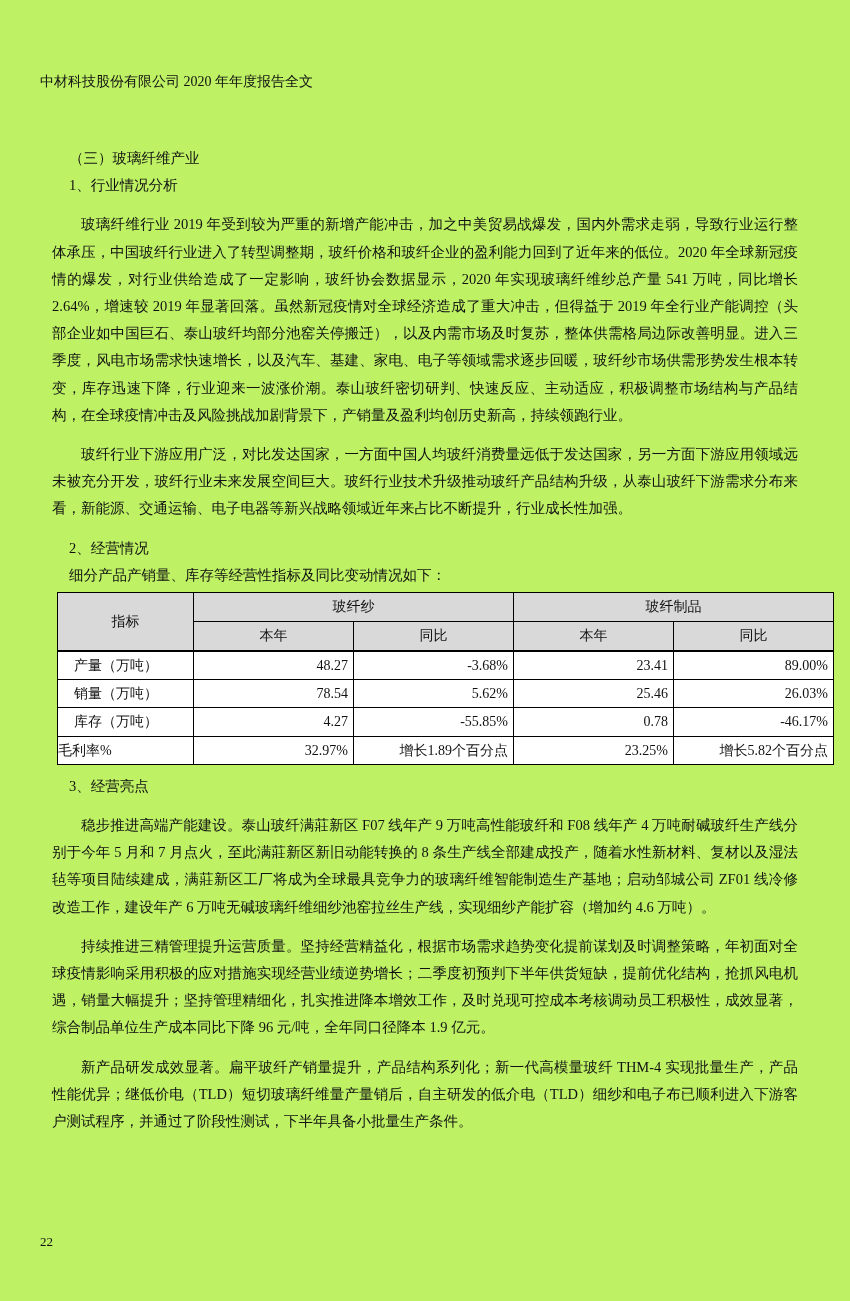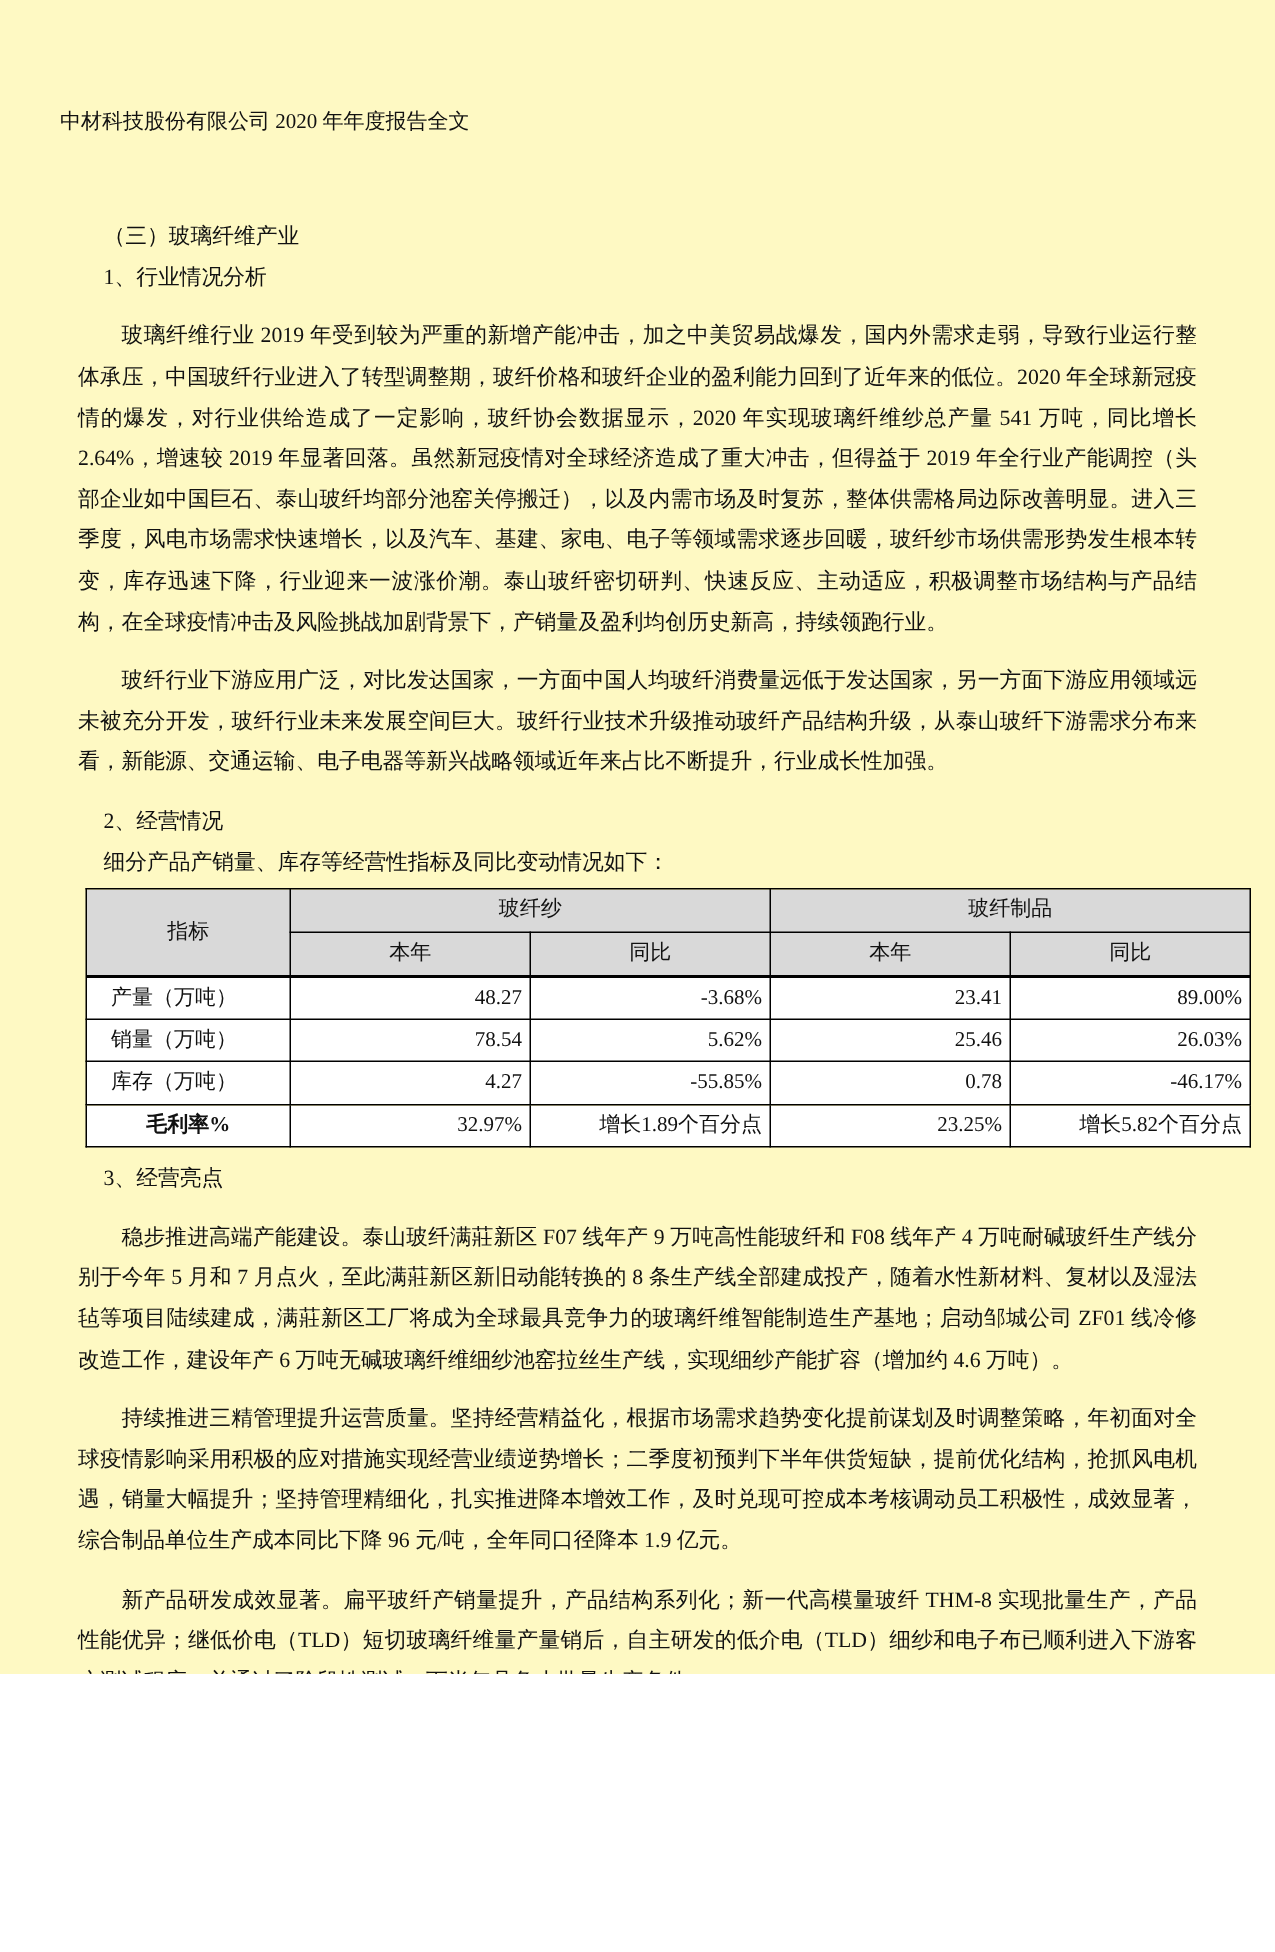--- a/index.html
+++ b/index.html
@@ -1,21 +1,21 @@
 <!DOCTYPE html>
 <html><head>
 <meta charset="utf-8">
 <style>
   html, body { margin: 0; padding: 0; background: #ffffff; }
   .page {
     position: relative;
     width: 850px;
-    height: 1116px;
+    height: 1301px;
     margin: 0 auto;
-    background: #fef9c3;
+    background: #bef264;
     overflow: hidden;
     font-family: "Liberation Serif", "DejaVu Serif", serif;
     color: #111111;
   }
   .doc-header {
     padding: 68px 40px 0 40px;
     font-size: 14px;
     line-height: 27px;
     text-align: left;
   }
@@ -48,21 +48,21 @@
     background: #d9d9d9;
     text-align: center;
     height: 28px;
   }
   table.ops thead tr:last-child th,
   table.ops thead th[rowspan] { border-bottom: 2px solid #000; }
   table.ops tbody td { height: 27px; background: #ffffff; }
   table.ops td.label { text-align: left; padding-left: 16px; }
   table.ops td.num   { text-align: right; padding-right: 5px; }
   table.ops tbody tr:last-child td { border-bottom: 1.5px solid #000; }
-  table.ops tbody tr:last-child td.label { text-align: center; padding-left: 0; font-weight: bold; }
+  table.ops tbody tr:last-child td.label { text-align: left; padding-left: 0; }
 
   .after-table { margin-top: 8px; }
 
   .page-number {
     position: absolute;
     left: 40px;
     top: 1232px;
     font-size: 13px;
     line-height: 20px;
     text-align: center;
@@ -135,19 +135,19 @@
             <td class="num">23.25%</td>
             <td class="num">增长5.82个百分点</td>
           </tr>
         </tbody>
       </table>
     </div>
 
     <p class="h-sub after-table">3、经营亮点</p>
     <p class="para">稳步推进高端产能建设。泰山玻纤满莊新区 F07 线年产 9 万吨高性能玻纤和 F08 线年产 4 万吨耐碱玻纤生产线分别于今年 5 月和 7 月点火，至此满莊新区新旧动能转换的 8 条生产线全部建成投产，随着水性新材料、复材以及湿法毡等项目陆续建成，满莊新区工厂将成为全球最具竞争力的玻璃纤维智能制造生产基地；启动邹城公司 ZF01 线冷修改造工作，建设年产 6 万吨无碱玻璃纤维细纱池窑拉丝生产线，实现细纱产能扩容（增加约 4.6 万吨）。</p>
     <p class="para">持续推进三精管理提升运营质量。坚持经营精益化，根据市场需求趋势变化提前谋划及时调整策略，年初面对全球疫情影响采用积极的应对措施实现经营业绩逆势增长；二季度初预判下半年供货短缺，提前优化结构，抢抓风电机遇，销量大幅提升；坚持管理精细化，扎实推进降本增效工作，及时兑现可控成本考核调动员工积极性，成效显著，综合制品单位生产成本同比下降 96 元/吨，全年同口径降本 1.9 亿元。</p>
-    <p class="para">新产品研发成效显著。扁平玻纤产销量提升，产品结构系列化；新一代高模量玻纤 THM-8 实现批量生产，产品性能优异；继低价电（TLD）短切玻璃纤维量产量销后，自主研发的低介电（TLD）细纱和电子布已顺利进入下游客户测试程序，并通过了阶段性测试，下半年具备小批量生产条件。</p>
+    <p class="para">新产品研发成效显著。扁平玻纤产销量提升，产品结构系列化；新一代高模量玻纤 THM-4 实现批量生产，产品性能优异；继低价电（TLD）短切玻璃纤维量产量销后，自主研发的低介电（TLD）细纱和电子布已顺利进入下游客户测试程序，并通过了阶段性测试，下半年具备小批量生产条件。</p>
 
   </div>
 
   <div class="page-number">22</div>
 
 </div>
 
 </body></html>

